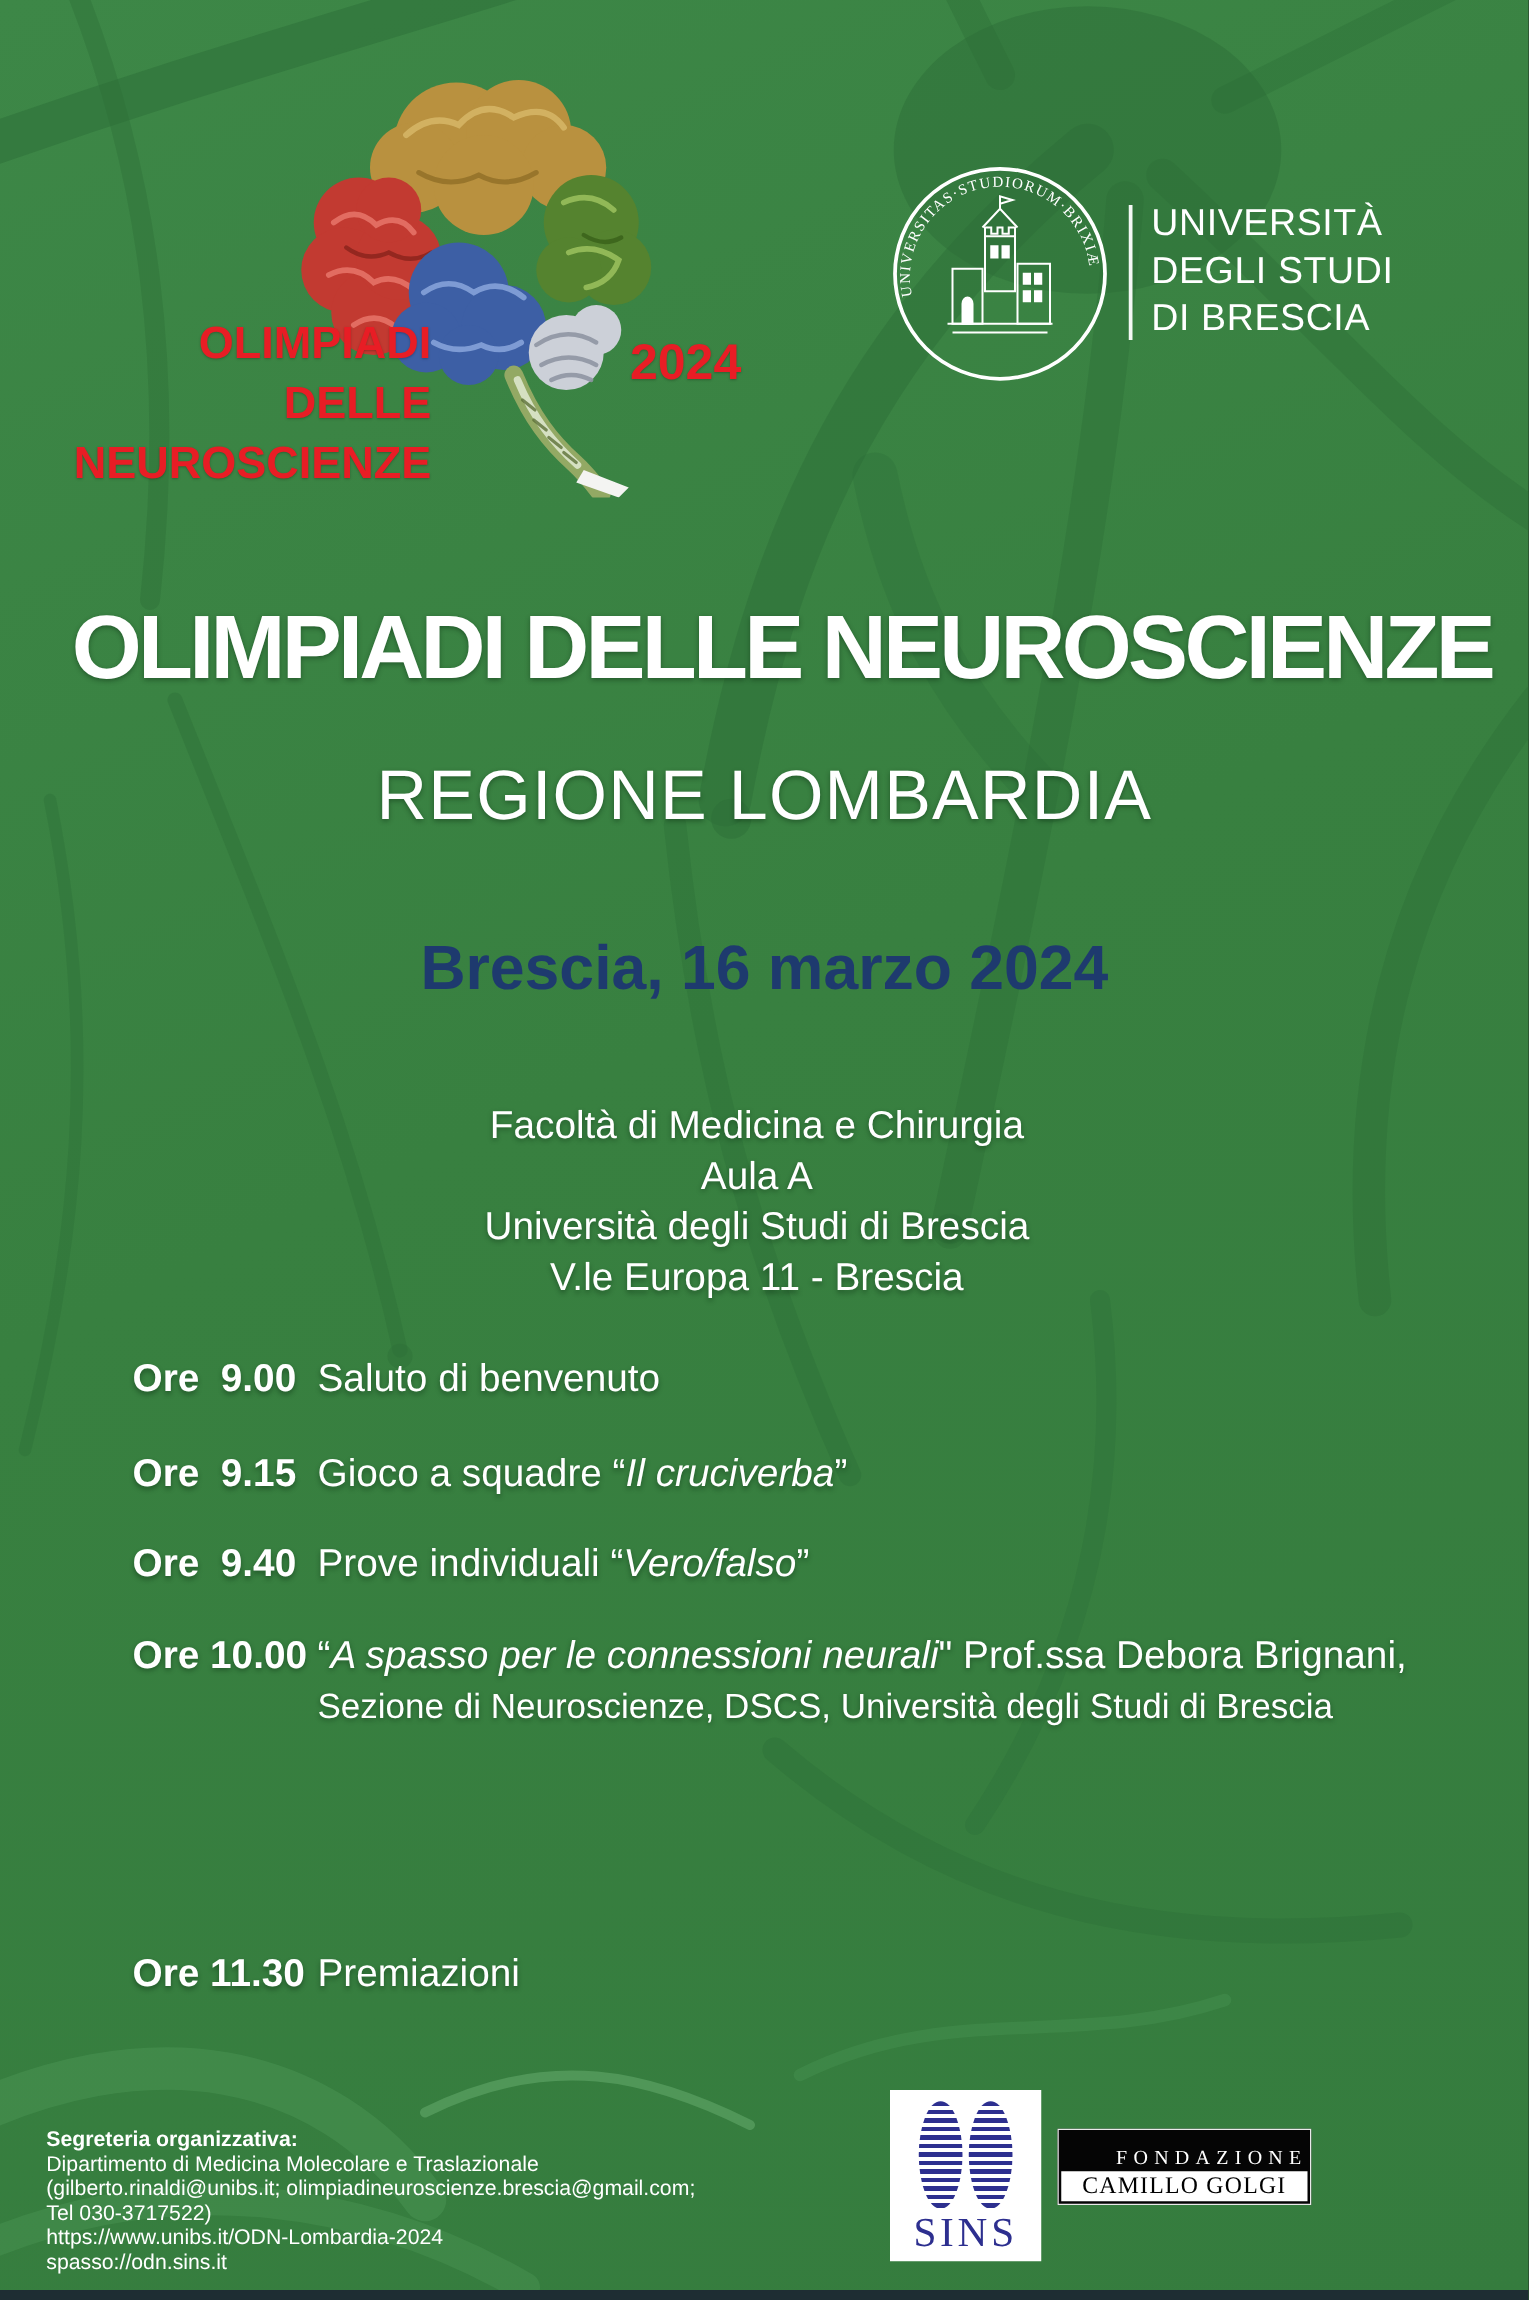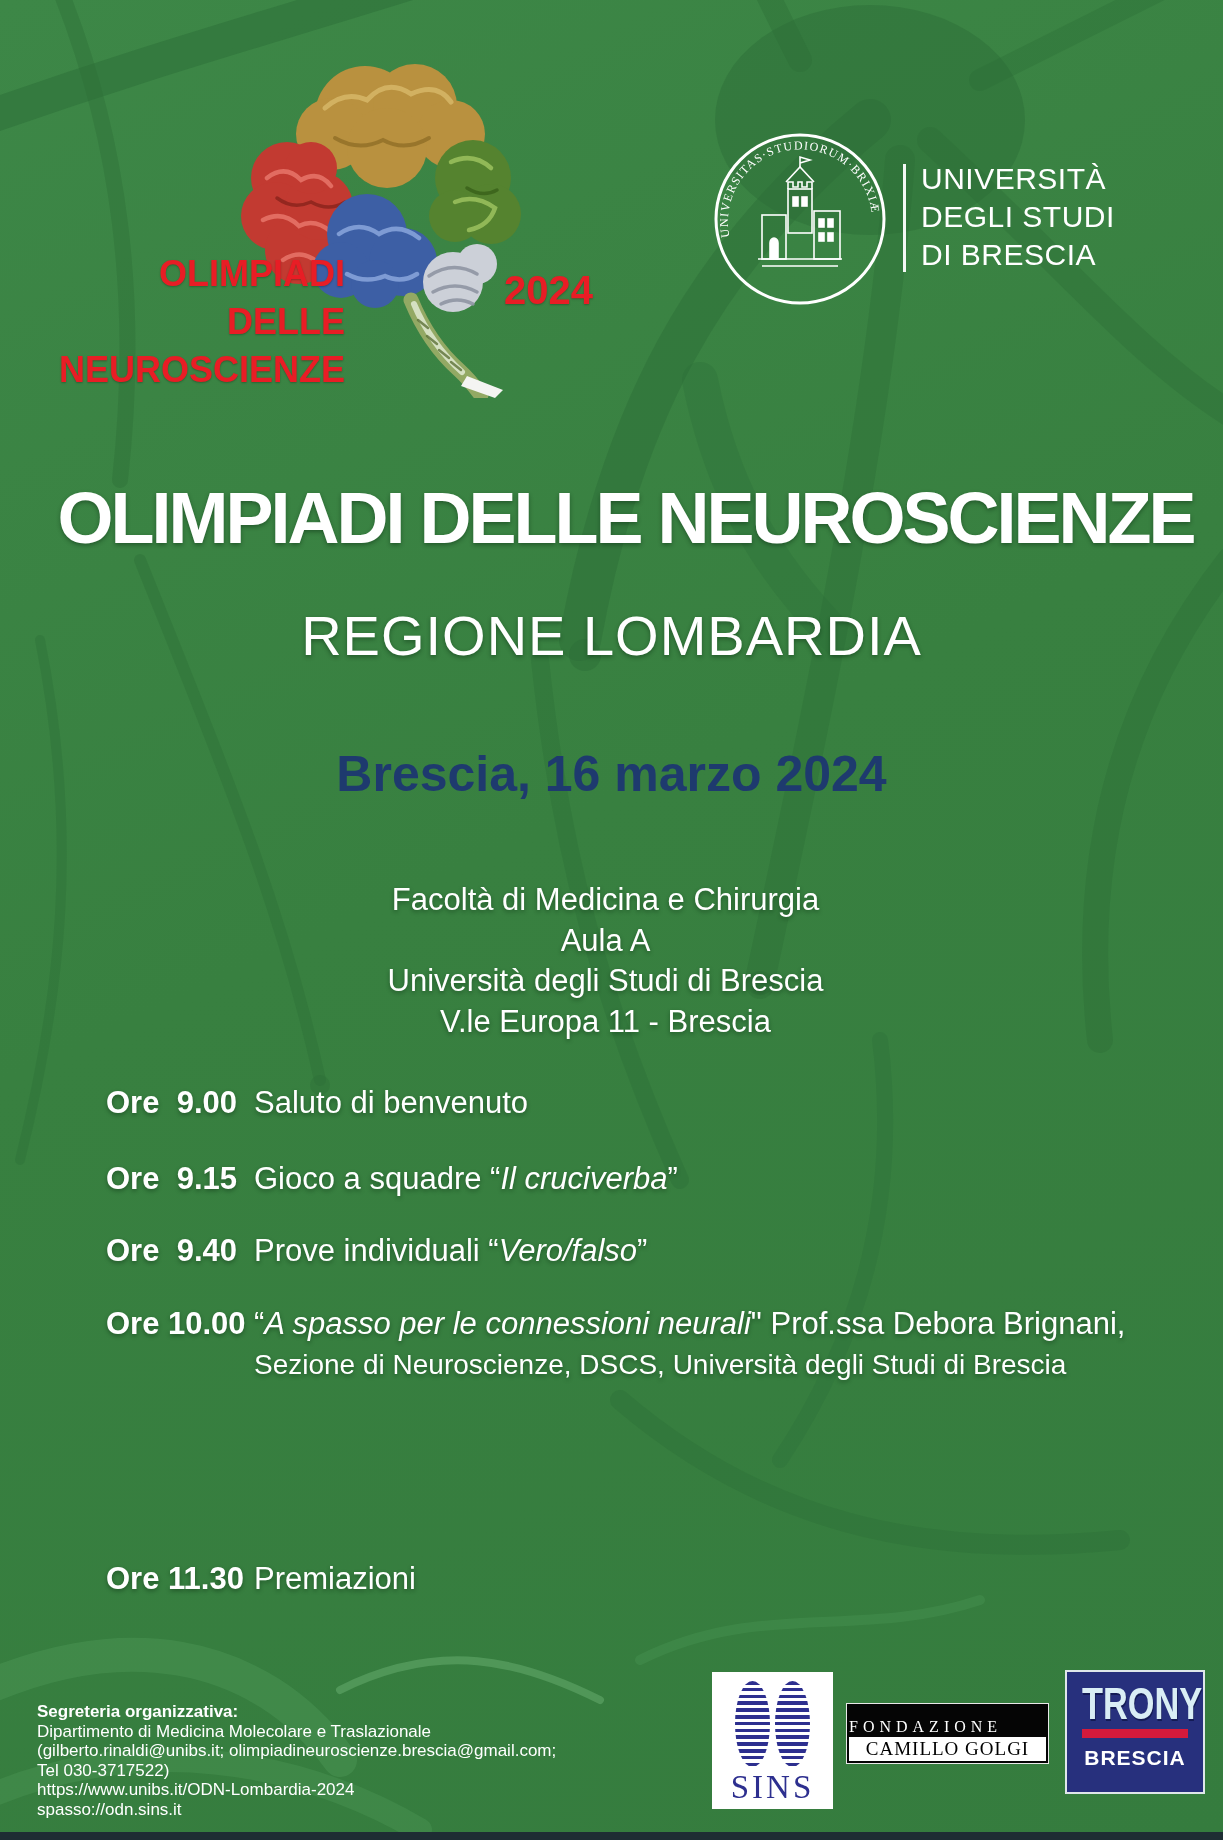--- a/index.html
+++ b/index.html
@@ -66,21 +66,21 @@
   .sins-lobes{display:flex; gap:5px; margin-top:9px;}
   .sins-lobe{width:35px; height:86px; border-radius:50%;
     background:repeating-linear-gradient(to bottom,#2d2f8f 0 3.5px,#ffffff 3.5px 6.8px);}
   .sins-label{font-family:"Liberation Serif",serif; color:#2d2f8f; font-size:33px;
     letter-spacing:3px; margin-top:4px; line-height:1;}
 
   .golgi-box{left:846px; top:1703px; width:203px; height:61px; background:#050505;
     border:1px solid #e9e9e9; box-sizing:border-box; display:flex; flex-direction:column;
     justify-content:flex-end; padding:2px; z-index:2;}
   .golgi-line1{font-family:"Liberation Serif",serif; color:#fff; font-size:16px;
-    letter-spacing:5px; text-align:left; line-height:20px;}
+    letter-spacing:5px; text-align:right; line-height:20px;}
   .golgi-line2{background:#fff; color:#000; font-family:"Liberation Serif",serif;
     font-size:19px; letter-spacing:1px; text-align:center; height:24px; line-height:24px;}
 
   .trony-box{left:1065px; top:1670px; width:140px; height:124px; background:#27307d;
     border:2px solid #dfe7ea; box-sizing:border-box; text-align:center; z-index:2;}
   .trony-name{font-size:44px; font-weight:900; color:#d9edf5; line-height:1;
     margin-top:10px; transform:scaleX(.78); letter-spacing:0;
     text-shadow:1px 2px 0 #141b55;}
   .trony-bar{width:106px; height:9px; background:#d41a3c; margin:3px auto 8px;}
   .trony-city{font-size:21px; font-weight:700; color:#fff; letter-spacing:1px;}
@@ -246,20 +246,15 @@
       <div class="sins-lobe"></div>
     </div>
     <div class="sins-label">SINS</div>
   </div>
 
   <div class="abs golgi-box">
     <div class="golgi-line1">FONDAZIONE</div>
     <div class="golgi-line2">CAMILLO GOLGI</div>
   </div>
 
-  <div class="abs trony-box">
-    <div class="trony-name">TRONY</div>
-    <div class="trony-bar"></div>
-    <div class="trony-city">BRESCIA</div>
-  </div>
 
   <div class="abs bottom-bar"></div>
 </div>
 
 </body></html>

